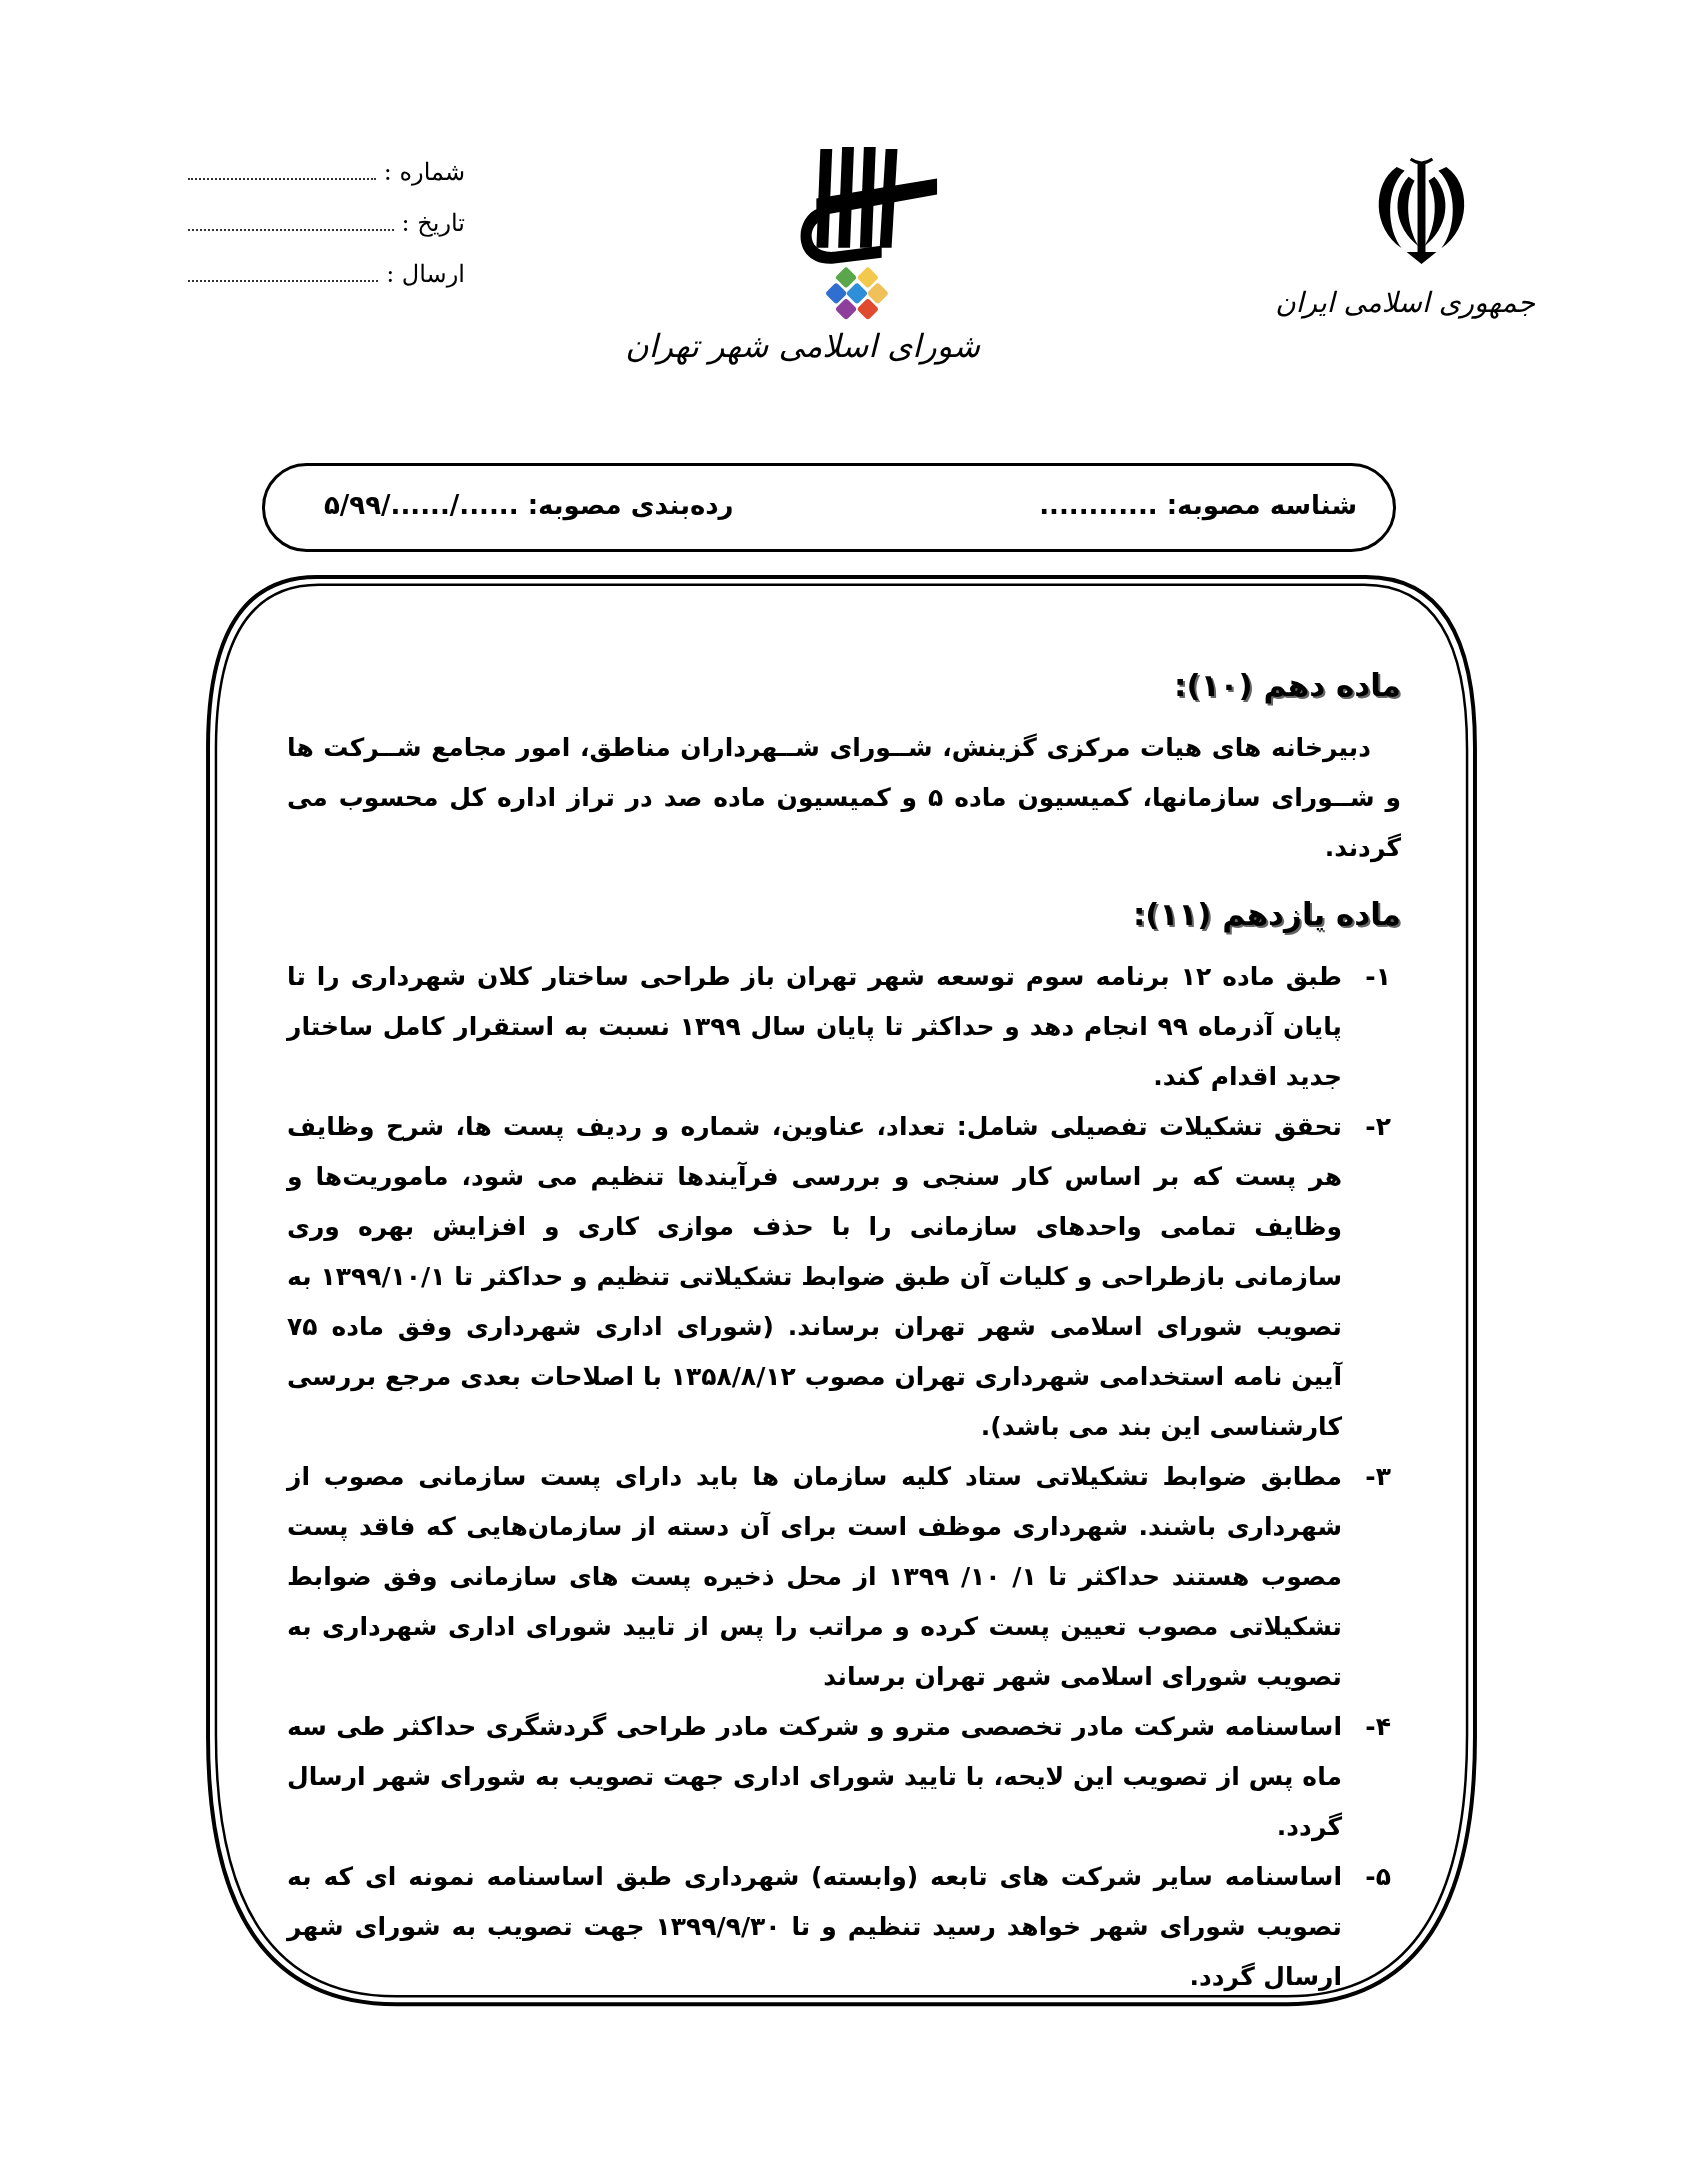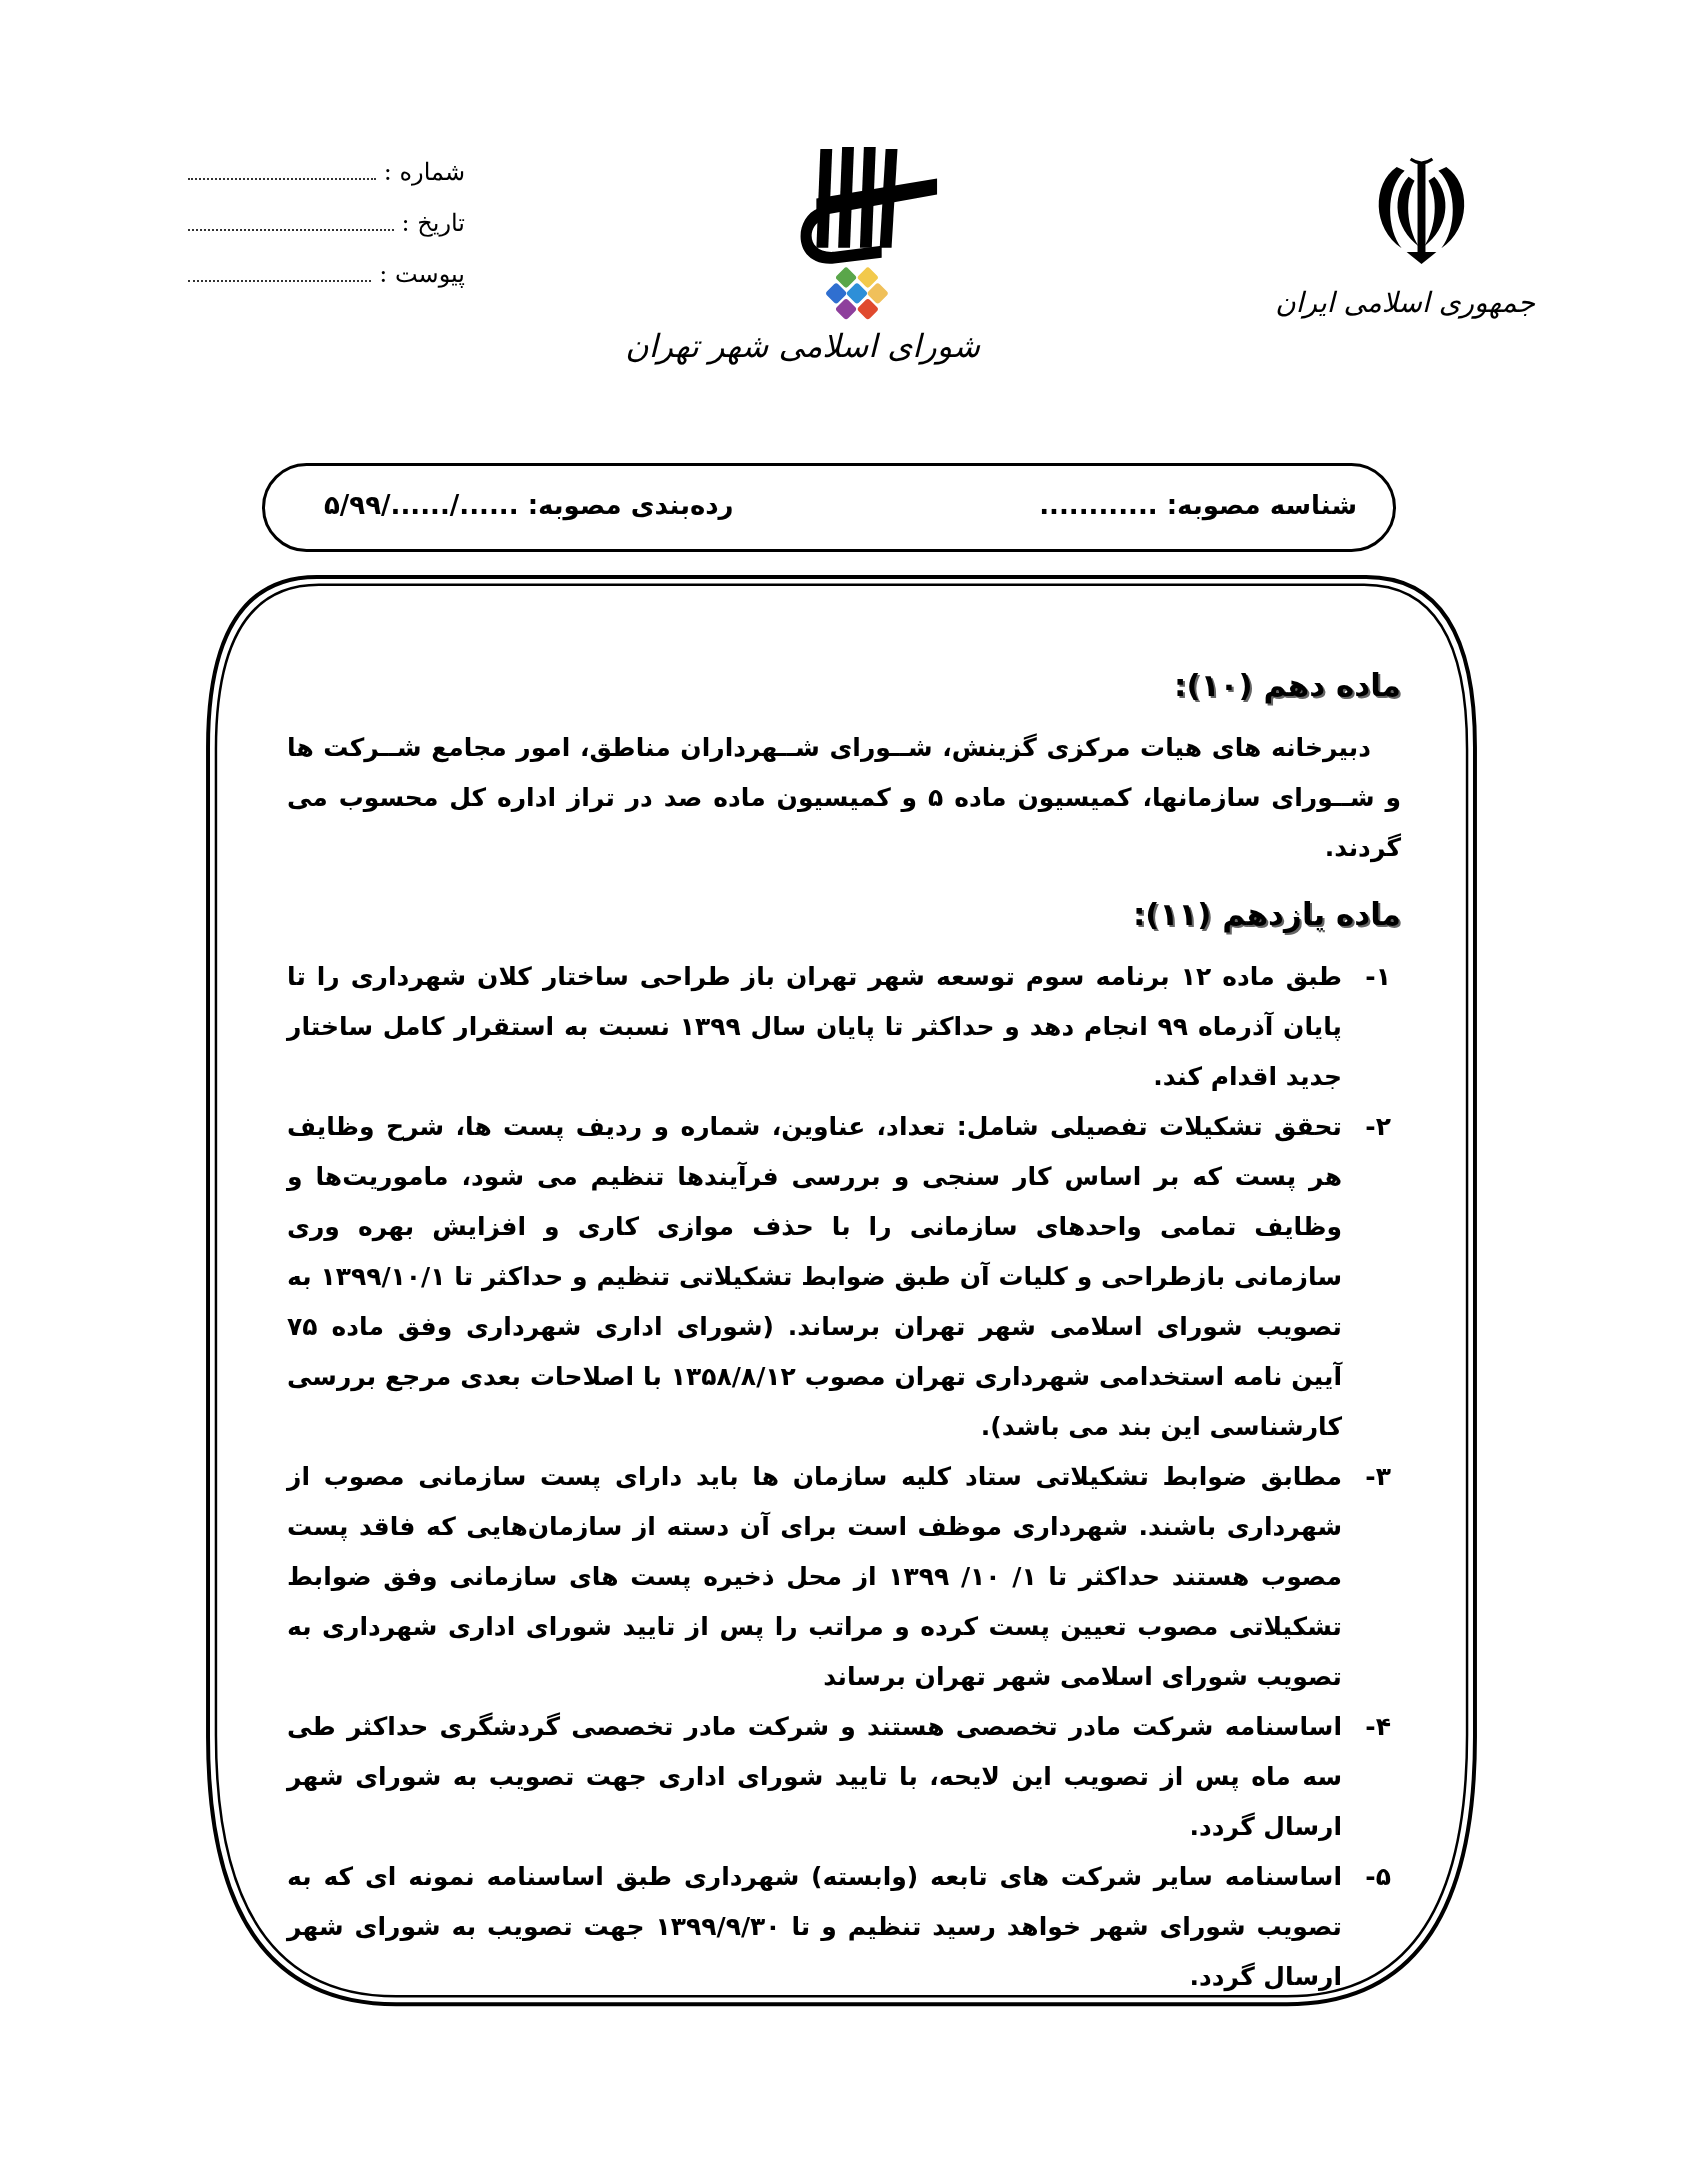--- a/index.html
+++ b/index.html
@@ -190,21 +190,21 @@
 <div class="meta-fields">
   <div class="meta-row">
     <span class="meta-label">شماره :</span>
     <span class="meta-dots"></span>
   </div>
   <div class="meta-row">
     <span class="meta-label">تاریخ :</span>
     <span class="meta-dots"></span>
   </div>
   <div class="meta-row">
-    <span class="meta-label">پیوست :</span>
+    <span class="meta-label">ارسال :</span>
     <span class="meta-dots"></span>
   </div>
 </div>
 
 <div class="id-box">
   <span class="id-field right">شناسه مصوبه: ............</span>
   <span class="id-field left">رده‌بندی مصوبه: ....../....../۵/۹۹</span>
 </div>
 
 <svg class="frame-svg" width="1287" height="1455" viewBox="0 0 1300 1470">
@@ -229,21 +229,21 @@
       <li class="list-item">
         <span class="item-num">۲-</span>
         <span class="item-text">تحقق تشکیلات تفصیلی شامل: تعداد، عناوین، شماره و ردیف پست ها، شرح وظایف هر پست که بر اساس کار سنجی و بررسی فرآیندها تنظیم می شود، ماموریت‌ها و وظایف تمامی واحدهای سازمانی را با حذف موازی کاری و افزایش بهره وری سازمانی بازطراحی و کلیات آن طبق ضوابط تشکیلاتی تنظیم و حداکثر تا ۱۳۹۹/۱۰/۱ به تصویب شورای اسلامی شهر تهران برساند. (شورای اداری شهرداری وفق ماده ۷۵ آیین نامه استخدامی شهرداری تهران مصوب ۱۳۵۸/۸/۱۲ با اصلاحات بعدی مرجع بررسی کارشناسی این بند می باشد).</span>
       </li>
       <li class="list-item">
         <span class="item-num">۳-</span>
         <span class="item-text">مطابق ضوابط تشکیلاتی ستاد کلیه سازمان ها باید دارای پست سازمانی مصوب از شهرداری باشند. شهرداری موظف است برای آن دسته از سازمان‌هایی که فاقد پست مصوب هستند حداکثر تا ۱/ ۱۰/ ۱۳۹۹ از محل ذخیره پست های سازمانی وفق ضوابط تشکیلاتی مصوب تعیین پست کرده و مراتب را پس از تایید شورای اداری شهرداری به تصویب شورای اسلامی شهر تهران برساند</span>
       </li>
       <li class="list-item">
         <span class="item-num">۴-</span>
-        <span class="item-text">اساسنامه شرکت مادر تخصصی هستند و شرکت مادر تخصصی گردشگری حداکثر طی سه ماه پس از تصویب این لایحه، با تایید شورای اداری جهت تصویب به شورای شهر ارسال گردد.</span>
+        <span class="item-text">اساسنامه شرکت مادر تخصصی مترو و شرکت مادر طراحی گردشگری حداکثر طی سه ماه پس از تصویب این لایحه، با تایید شورای اداری جهت تصویب به شورای شهر ارسال گردد.</span>
       </li>
       <li class="list-item">
         <span class="item-num">۵-</span>
         <span class="item-text">اساسنامه سایر شرکت های تابعه (وابسته) شهرداری طبق اساسنامه نمونه ای که به تصویب شورای شهر خواهد رسید تنظیم و تا ۱۳۹۹/۹/۳۰ جهت تصویب به شورای شهر ارسال گردد.</span>
       </li>
     </ul>
   </div>
 
 </div>
 

